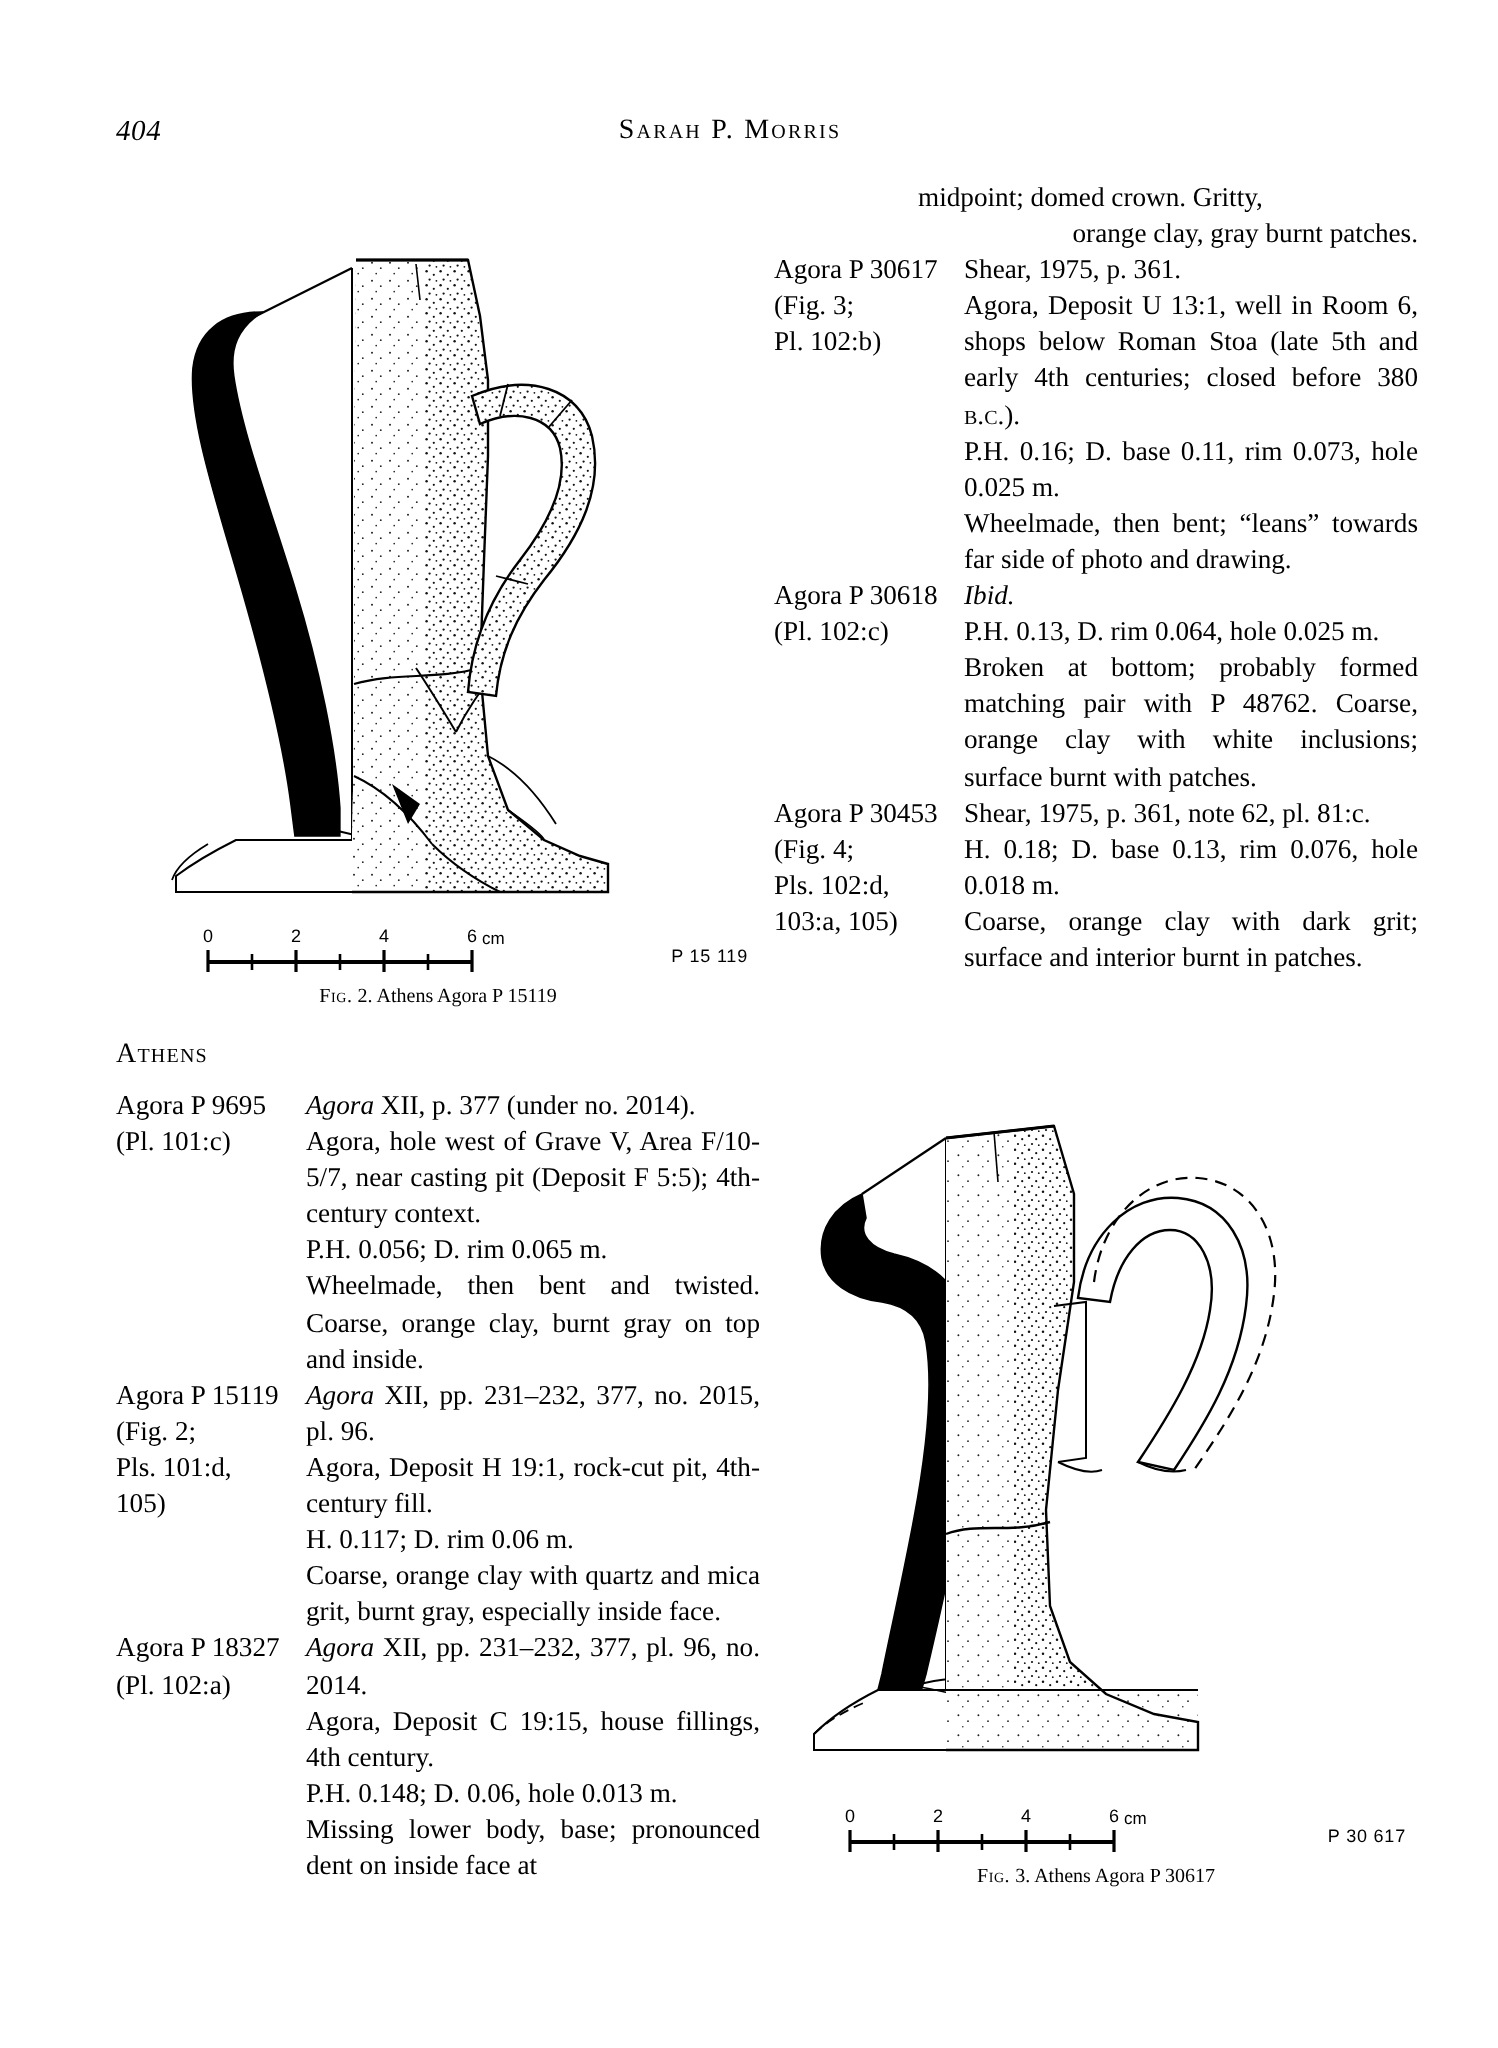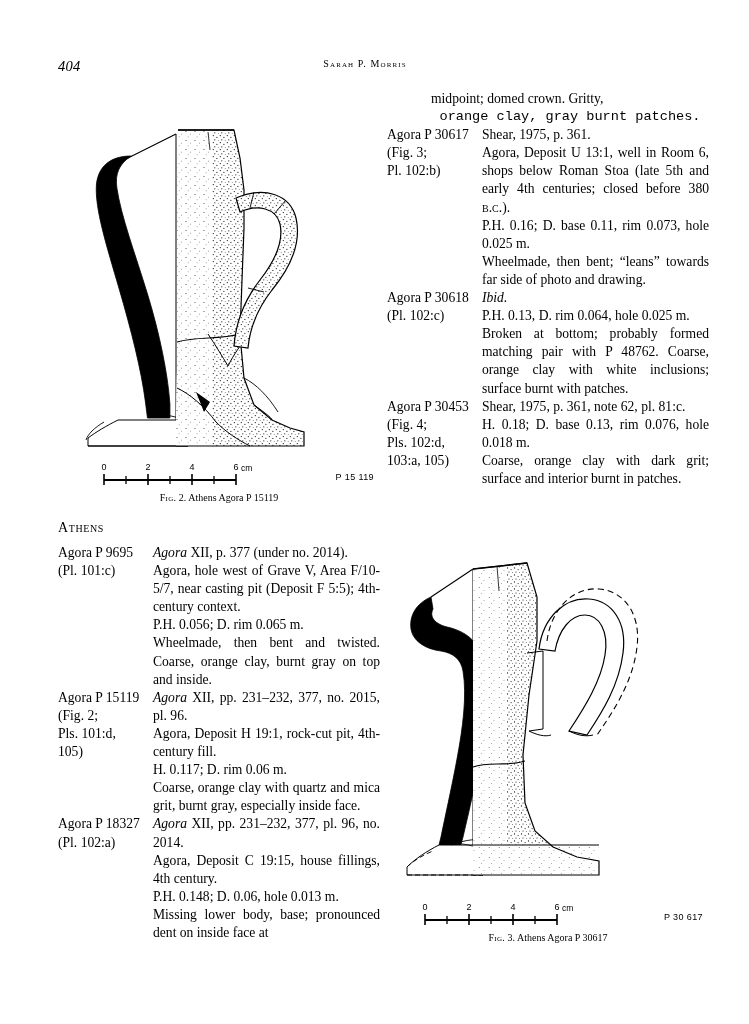--- a/index.html
+++ b/index.html
@@ -36,21 +36,21 @@
     font-size: 14.5px;
     letter-spacing: 0.3px;
     font-style: italic;
   }
   .runtitle {
     position: absolute;
     left: 0;
     top: 0;
     width: 722px;
     text-align: center;
-    font-size: 10px;
+    font-size: 14px;
     font-variant: small-caps;
     letter-spacing: 1.1px;
     text-indent: 8px;
   }
 
   
   .col-left {
     position: absolute;
     left: 58px;
     top: 520px;
@@ -97,25 +97,25 @@
   }
   .entry-body p.j { text-align: justify; }
   .entry-body p.last { text-align: left; }
   .it { font-style: italic; }
   .sc { font-variant: small-caps; }
 
   
   .cont {
     font-size: 13.6px;
     line-height: 18.1px;
-    margin-left: 44px;
+    margin-left: 72px;
     text-align: justify;
   }
   .cont p { margin: 0; }
-  .cont p.last { text-align: center; font-family: Liberation Mono, monospace; }
+  .cont p.last { text-align: right; }
 
   
   .figure {
     position: absolute;
   }
   #figure-2 { left: 58px; top: 120px; width: 322px; }
   #figure-3 { left: 387px; top: 545px; width: 322px; }
 
   .fig-caption {
     text-align: center;

